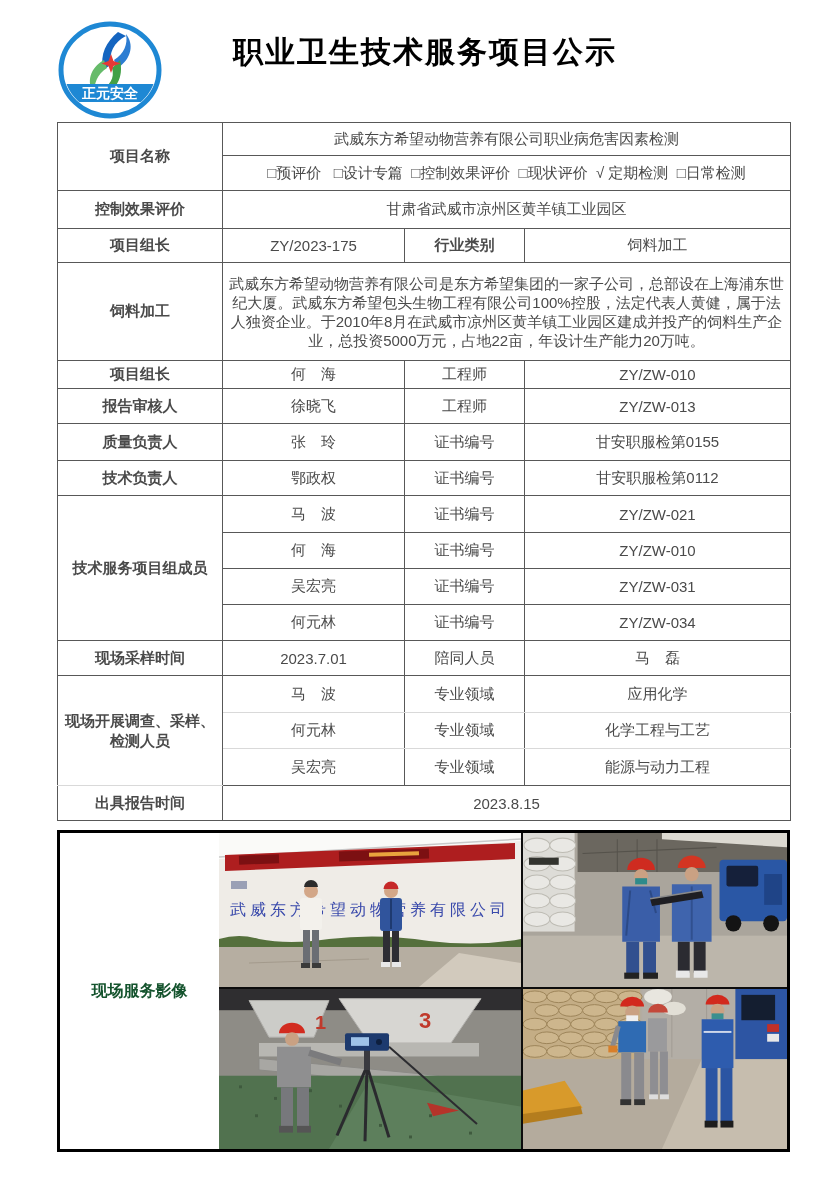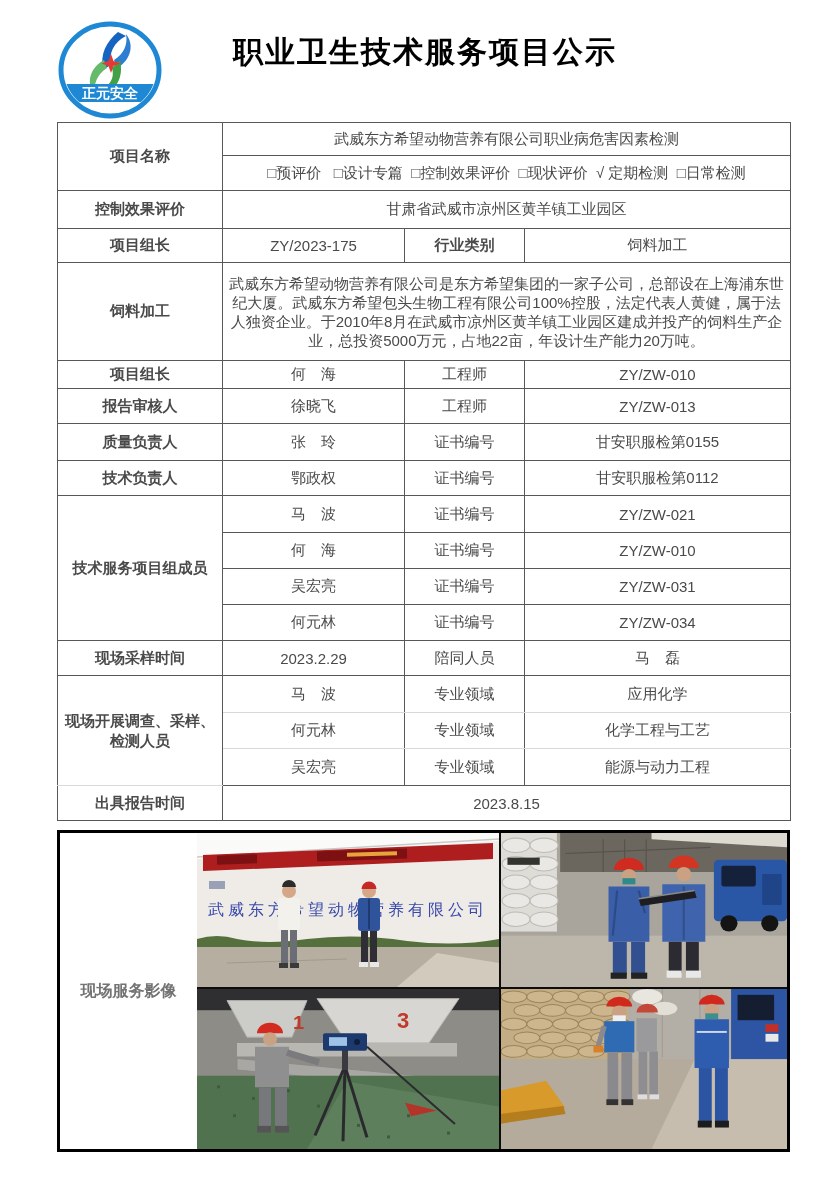--- a/index.html
+++ b/index.html
@@ -14,22 +14,22 @@
                border-collapse:collapse; table-layout:fixed; }
   table.main td { border:1px solid #585858; text-align:center; vertical-align:middle;
                   color:#4a4a4a; font-size:15px; padding:2px 4px; overflow:hidden; }
   td.lbl { font-weight:bold; color:#303030; }
   td.intro-cell { text-align:justify; padding:4px 8px; line-height:19px; color:#3f3f3f; }
   tr.svy1 td, tr.svy2 td { border-bottom-color:#d9d9d9; }
   td.pre { white-space:pre;margin-top:7px; }
 
   .photo-box { position:absolute; left:57px; top:830px; width:733px; height:322px;
                border:3px solid #000; display:flex; background:#fff; }
-  .photo-label { width:137px; display:flex; align-items:center; justify-content:center;
-                 font-size:16px; font-weight:bold; color:#737373;font-family:Liberation Serif, serif; }
+  .photo-label { width:159px; display:flex; align-items:center; justify-content:center;
+                 font-size:16px; font-weight:bold; color:#14532d;font-family:Liberation Serif, serif; }
   .photo-grid { flex:1; display:grid; grid-template-columns:302px 1fr;
                 grid-template-rows:154px 1fr; gap:2px; background:#0d0d0d; }
   .photo-grid svg { display:block; width:100%; height:100%; }
 </style>
 </head>
 <body>
 <div class="page">
 
   <svg class="logo" viewBox="0 0 108 100">
     <ellipse cx="54" cy="50" rx="49" ry="46" fill="#ffffff" stroke="#1e88d4" stroke-width="5"></ellipse>
@@ -117,21 +117,21 @@
       <td>证书编号</td>
       <td>ZY/ZW-031</td>
     </tr>
     <tr style="height:36px">
       <td>何元林</td>
       <td>证书编号</td>
       <td>ZY/ZW-034</td>
     </tr>
     <tr style="height:35px">
       <td class="lbl">现场采样时间</td>
-      <td>2023.2.29</td>
+      <td>2023.7.01</td>
       <td>陪同人员</td>
       <td>马　磊</td>
     </tr>
     <tr style="height:37px" class="svy1">
       <td class="lbl" rowspan="3" style="line-height:20px">现场开展调查、采样、检测人员</td>
       <td>马　波</td>
       <td>专业领域</td>
       <td>应用化学</td>
     </tr>
     <tr style="height:36px" class="svy2">

